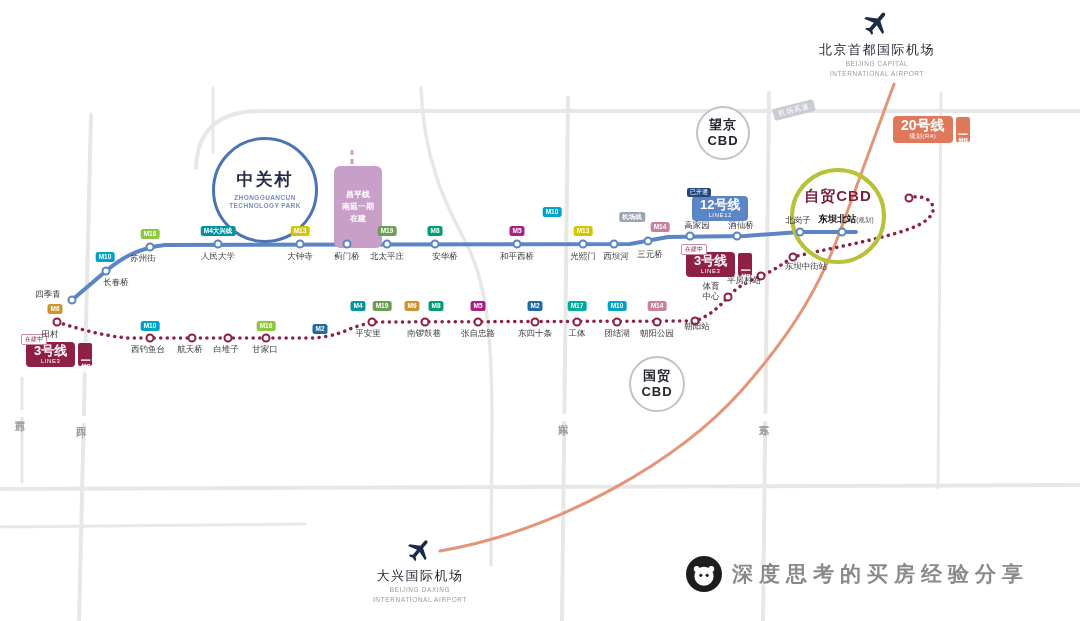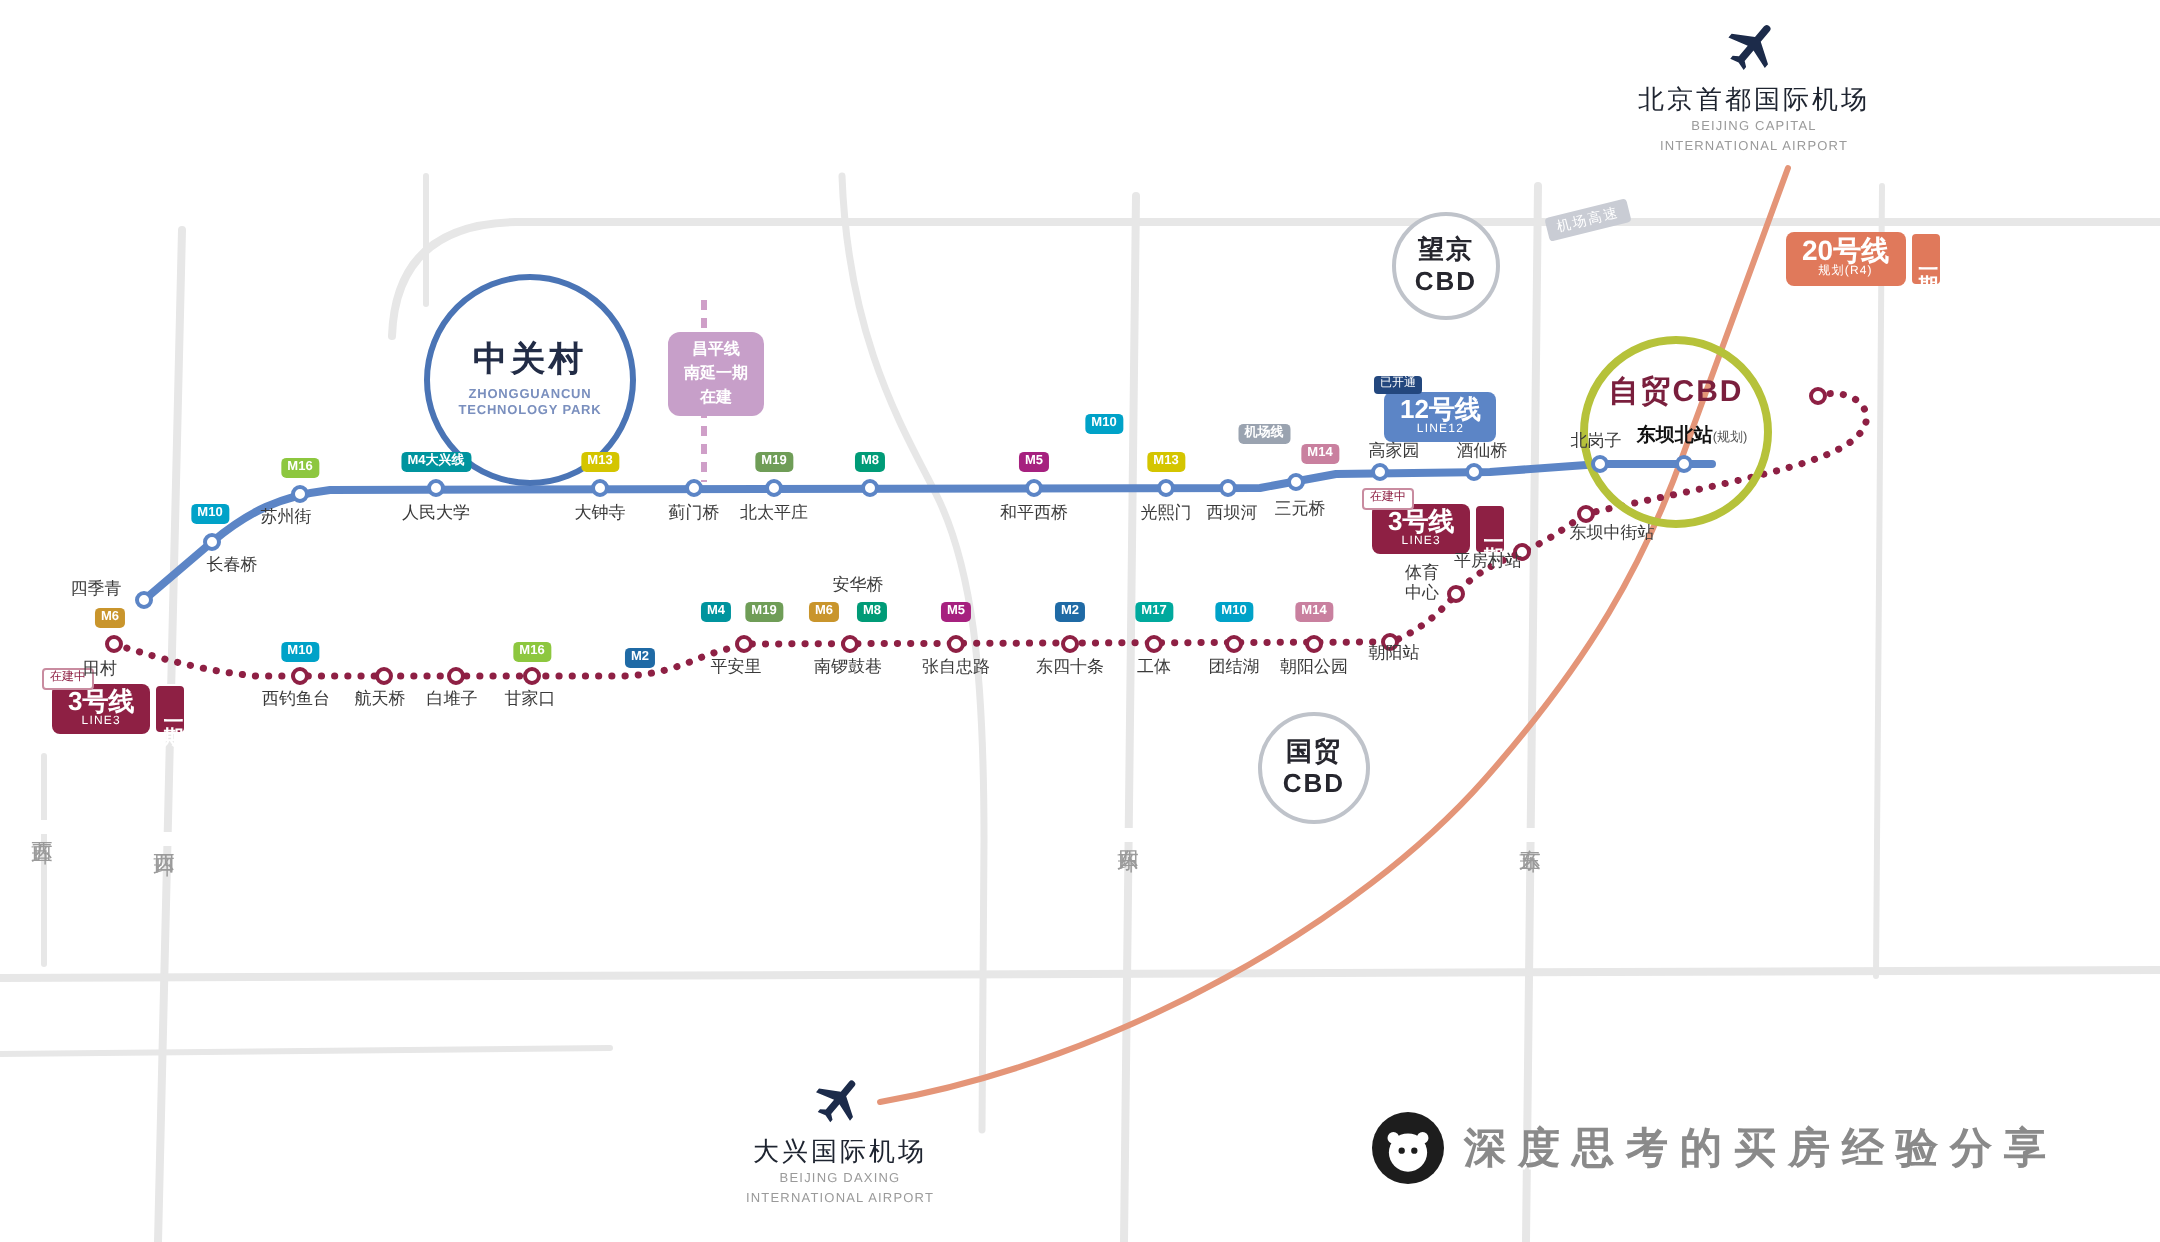--- a/index.html
+++ b/index.html
@@ -32,21 +32,21 @@
   .b12 .main{background:#5c85c6;}
   .b12 .tag{background:#23477e;color:#fff;}
   .b3 .main,.b3 .phase{background:#8e2044;}
   .b3 .tag{background:#fff;color:#8e2044;border:.5px solid #c98ca0;}
   .b20 .main,.b20 .phase{background:#e0795b;}
   .b20 .nm{font-size:14px;}
 
   
   .cons-badge{position:absolute;background:#c79fc9;border-radius:6px;color:#fff;
     display:flex;flex-direction:column;align-items:center;justify-content:center;
-    font-size:8px;font-weight:bold;line-height:1.5;padding:3px 3px;text-align:center;}
+    font-size:8px;font-weight:bold;line-height:1.5;padding:23px 3px;text-align:center;}
 
   
   .dot{position:absolute;width:9px;height:9px;border:2.2px solid #888;background:#fff;border-radius:50%;
     transform:translate(-50%,-50%);box-sizing:border-box;}
   .st-label{position:absolute;transform:translate(-50%,-50%);font-size:8.5px;color:#3a3a3a;
     white-space:pre-line;line-height:1.15;text-align:center;}
   .st-label.bold span.nm2{font-weight:bold;font-size:9.5px;color:#111;}
   .st-label .sfx{font-size:6.5px;color:#555;}
   .mbadge{position:absolute;transform:translate(-50%,-50%);font-size:6.5px;font-weight:bold;color:#fff;
     padding:1px 3px;border-radius:2.5px;line-height:1.25;white-space:nowrap;}
@@ -189,21 +189,21 @@
       <div class="mbadge" style="left: 218px; top: 231px; background: rgb(0, 148, 158);">M4大兴线</div>
       <div class="dot" style="left: 300px; top: 244px; border-color: rgb(92, 133, 198);"></div>
       <div class="st-label" style="left: 300px; top: 257px;"><span class="nm2">大钟寺</span></div>
       <div class="mbadge" style="left: 300px; top: 231px; background: rgb(212, 197, 0);">M13</div>
       <div class="dot" style="left: 347px; top: 244px; border-color: rgb(92, 133, 198);"></div>
       <div class="st-label" style="left: 347px; top: 257px;"><span class="nm2">蓟门桥</span></div>
       <div class="dot" style="left: 387px; top: 244px; border-color: rgb(92, 133, 198);"></div>
       <div class="st-label" style="left: 387px; top: 257px;"><span class="nm2">北太平庄</span></div>
       <div class="mbadge" style="left: 387px; top: 231px; background: rgb(111, 157, 87);">M19</div>
       <div class="dot" style="left: 435px; top: 244px; border-color: rgb(92, 133, 198);"></div>
-      <div class="st-label" style="left: 429px; top: 257px; margin-top: 36px;"><span class="nm2">安华桥</span></div>
+      <div class="st-label" style="left: 445px; top: 257px;"><span class="nm2">安华桥</span></div>
       <div class="mbadge" style="left: 435px; top: 231px; background: rgb(0, 155, 119);">M8</div>
       <div class="dot" style="left: 517px; top: 244px; border-color: rgb(92, 133, 198);"></div>
       <div class="st-label" style="left: 517px; top: 257px;"><span class="nm2">和平西桥</span></div>
       <div class="mbadge" style="left: 517px; top: 231px; background: rgb(166, 33, 127);">M5</div>
       <div class="dot" style="left: 583px; top: 244px; border-color: rgb(92, 133, 198);"></div>
       <div class="st-label" style="left: 583px; top: 257px;"><span class="nm2">光熙门</span></div>
       <div class="mbadge" style="left: 583px; top: 231px; background: rgb(212, 197, 0);">M13</div>
       <div class="dot" style="left: 614px; top: 244px; border-color: rgb(92, 133, 198);"></div>
       <div class="st-label" style="left: 616px; top: 257px;"><span class="nm2">西坝河</span></div>
       <div class="dot" style="left: 648px; top: 241px; border-color: rgb(92, 133, 198);"></div>

